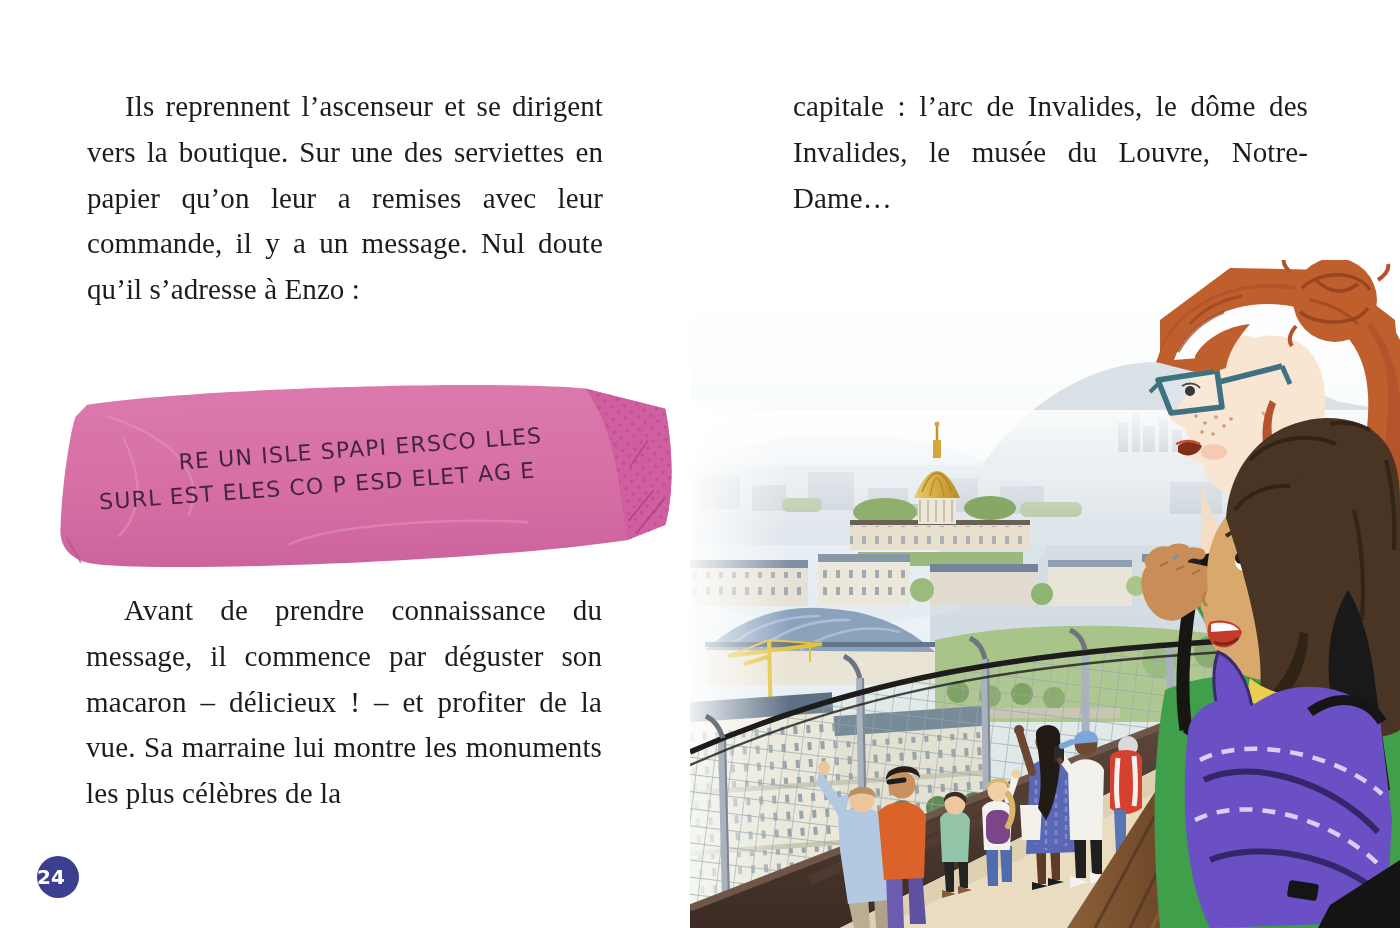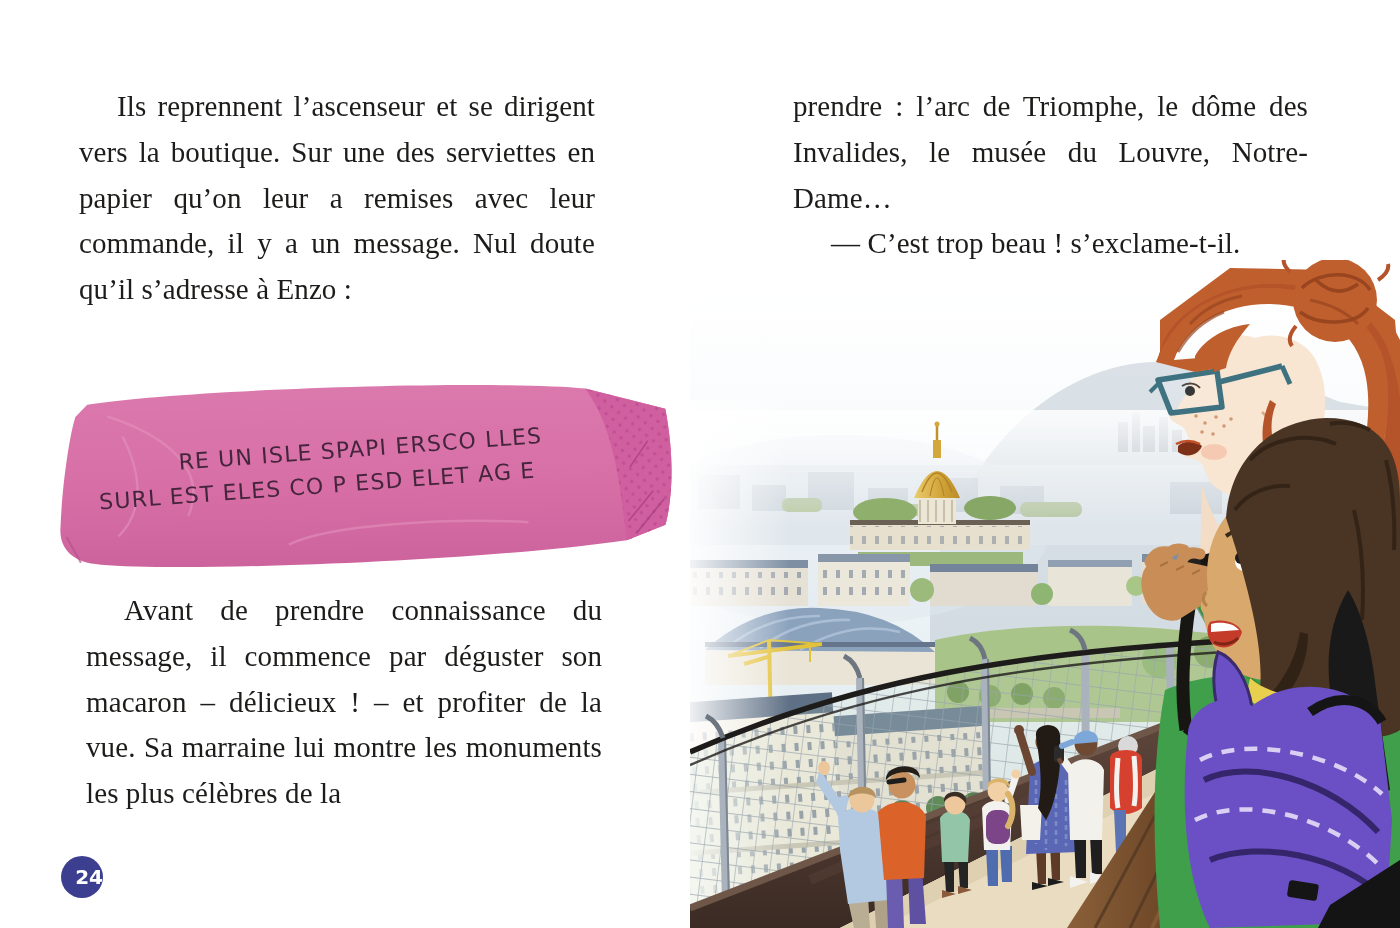--- a/index.html
+++ b/index.html
@@ -10,33 +10,32 @@
   }
   .para{
     position:absolute;
     font-size:29px;
     line-height:45.8px;
     color:#1d1c1a;
     text-align:justify;
     letter-spacing:0.1px;
   }
   .para .indent{text-indent:38px;}
-  #p1{left:79px;top:84px;width:516px;}
+  #p1{left:87px;top:84px;width:516px;}
   #p2{left:86px;top:588px;width:516px;}
   #p3{left:793px;top:84px;width:515px;}
   #napkin-wrap{position:absolute;left:28px;top:374px;width:648px;height:205px;transform:rotate(-0.6deg);}
   #napkin-text-line1,#napkin-text-line2{
     font-family:"DejaVu Sans", sans-serif;
     font-size:22px;letter-spacing:1.2px;fill:#44253c;font-weight:500;
   }
   #page-badge{
     position:absolute;left:37px;top:856px;width:42px;height:42px;border-radius:50%;
-    background:#3c3f90;color:#ffffff;display:flex;align-items:center;justify-content:flex-end;
+    background:#3c3f90;color:#ffffff;display:flex;align-items:center;justify-content:flex-start;
     font:700 20px "DejaVu Sans", sans-serif;
-    margin-left:24px;
   }
   #illustration{position:absolute;left:690px;top:260px;width:710px;height:668px;}
 </style>
 </head>
 <body>
 
 <div class="para" id="p1">
   <div class="indent">Ils reprennent l’ascenseur et se dirigent vers la boutique. Sur une des serviettes en papier qu’on leur a remises avec leur commande, il y a un message. Nul doute qu’il s’adresse à Enzo :</div>
 </div>
 
@@ -67,22 +66,21 @@
 
 <div class="para" id="p2">
   <div class="indent">Avant de prendre connaissance du message, il commence par déguster son macaron – délicieux ! – et profiter de la vue. Sa marraine lui montre les monuments les plus célèbres de la</div>
 </div>
 
 <div id="page-badge">
   <span>24</span>
 </div>
 
 <div class="para" id="p3">
-  <div>prendre : l’arc de Triomphe, le dôme des Invalides, le musée du Louvre, Notre-Dame…</div>
-  <div class="indent">— C’est trop beau ! s’exclame-t-il.</div>
+  <div>capitale : l’arc de Invalides, le dôme des Invalides, le musée du Louvre, Notre-Dame…</div>
 </div>
 
 <svg id="illustration" viewBox="0 0 710 668">
   <defs>
     <linearGradient id="sky" x1="0" y1="0" x2="0" y2="1">
       <stop offset="0" stop-color="#ffffff"></stop>
       <stop offset="0.35" stop-color="#f4f8fa"></stop>
       <stop offset="0.7" stop-color="#e4edf2"></stop>
       <stop offset="1" stop-color="#dce6ed"></stop>
     </linearGradient>

